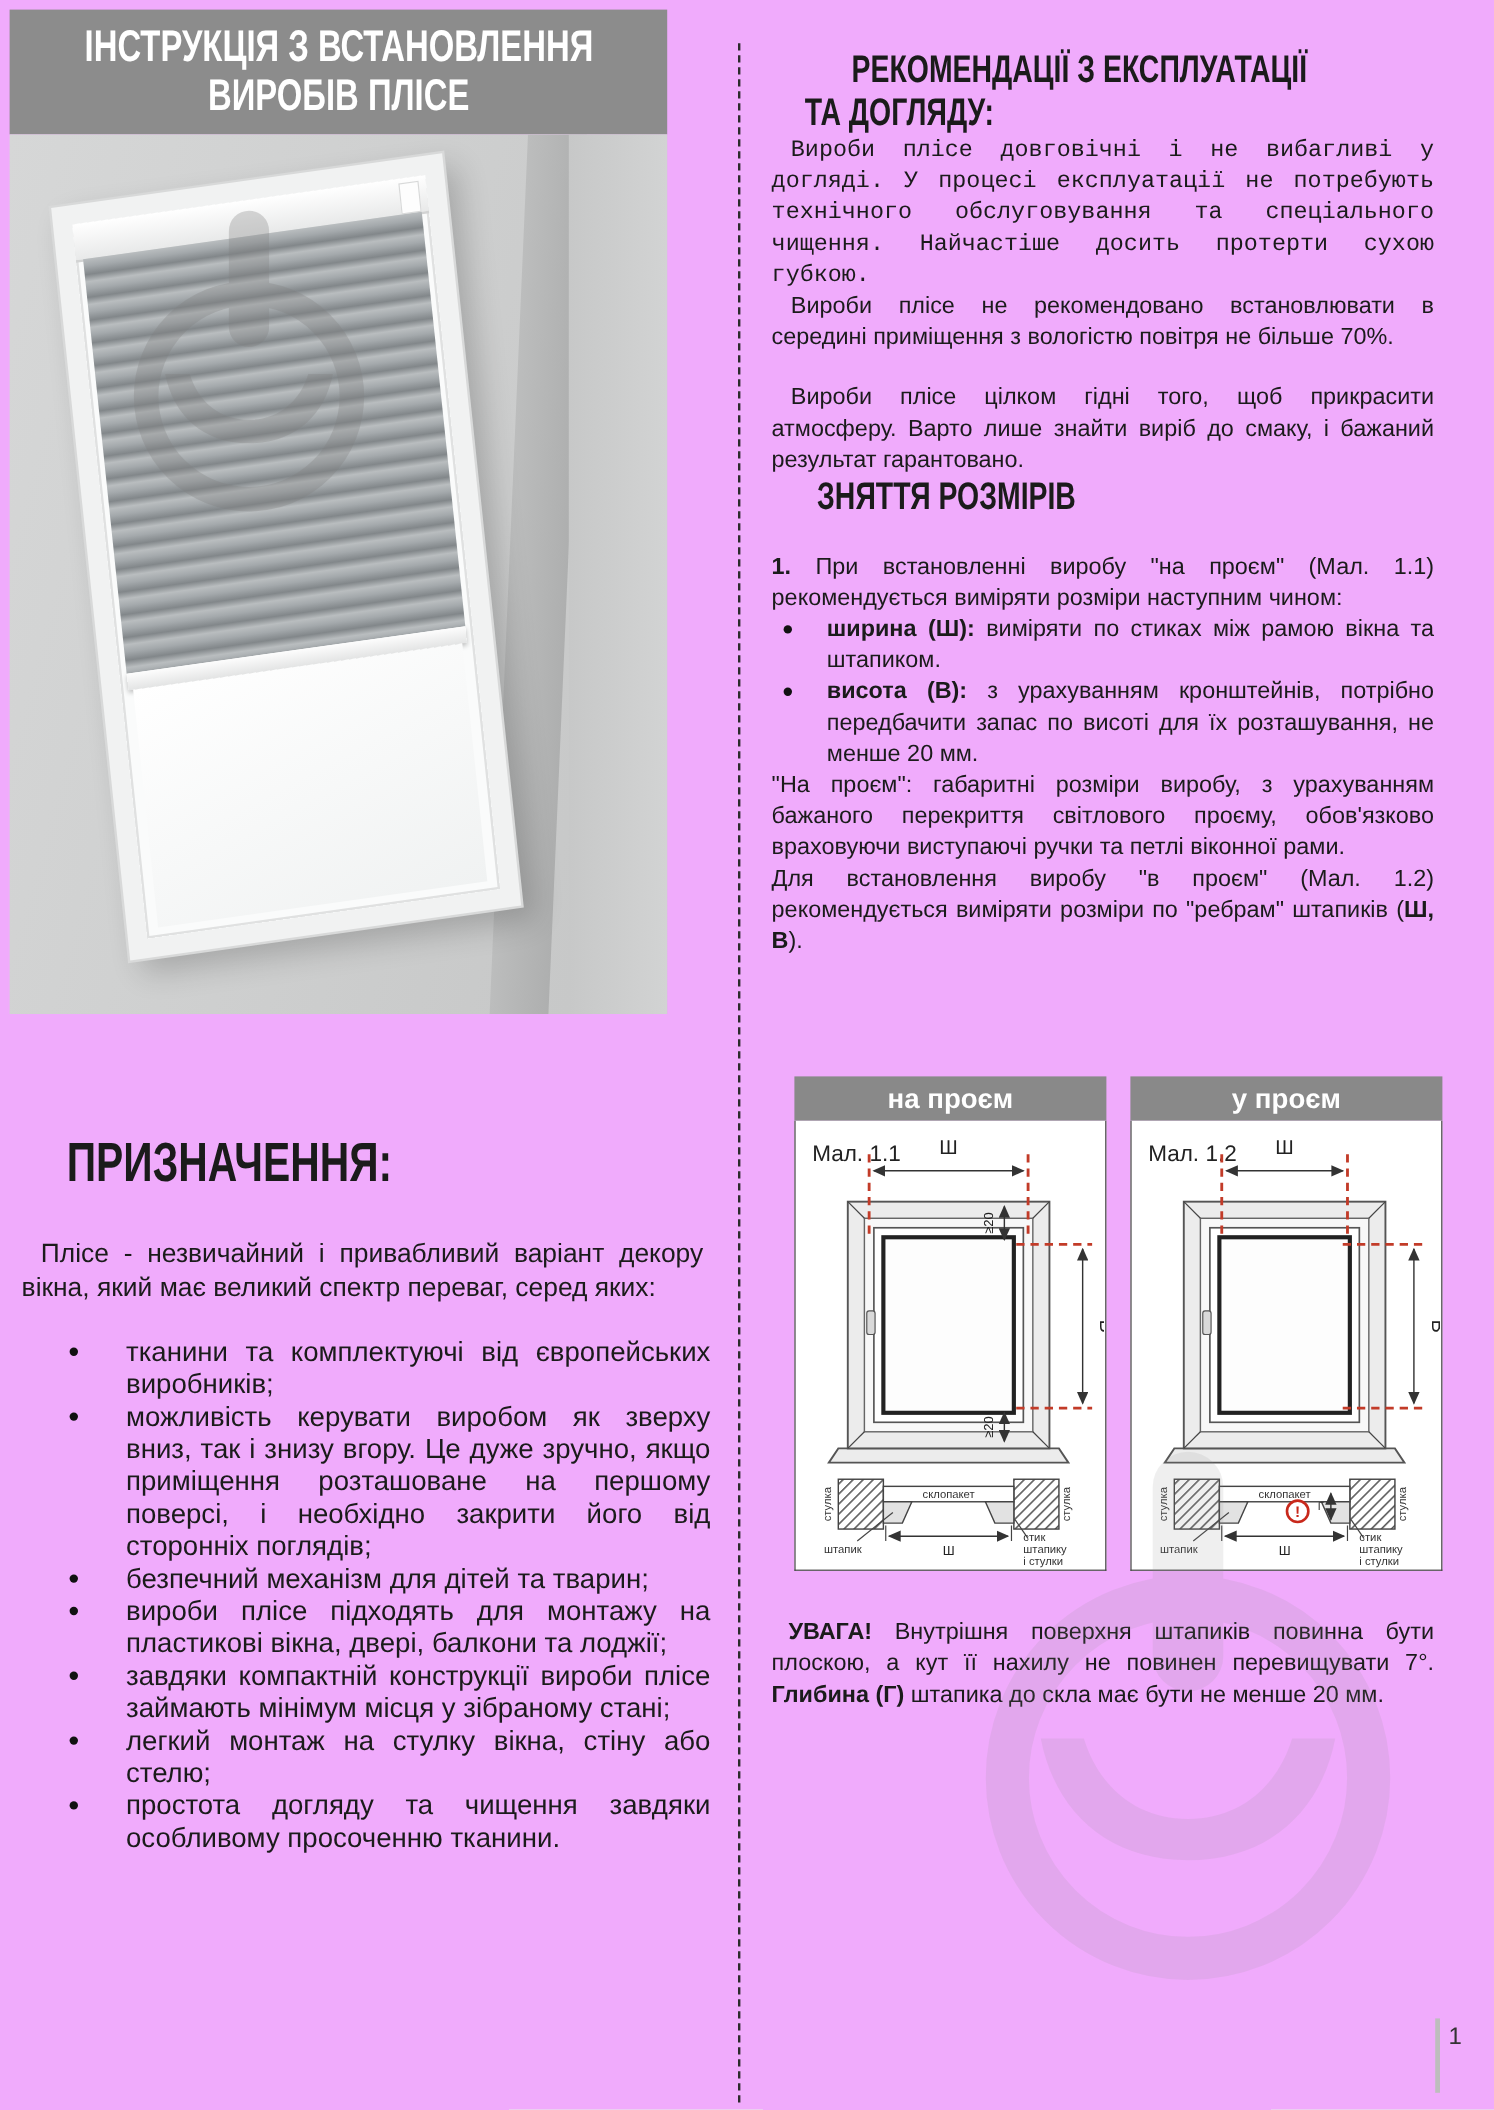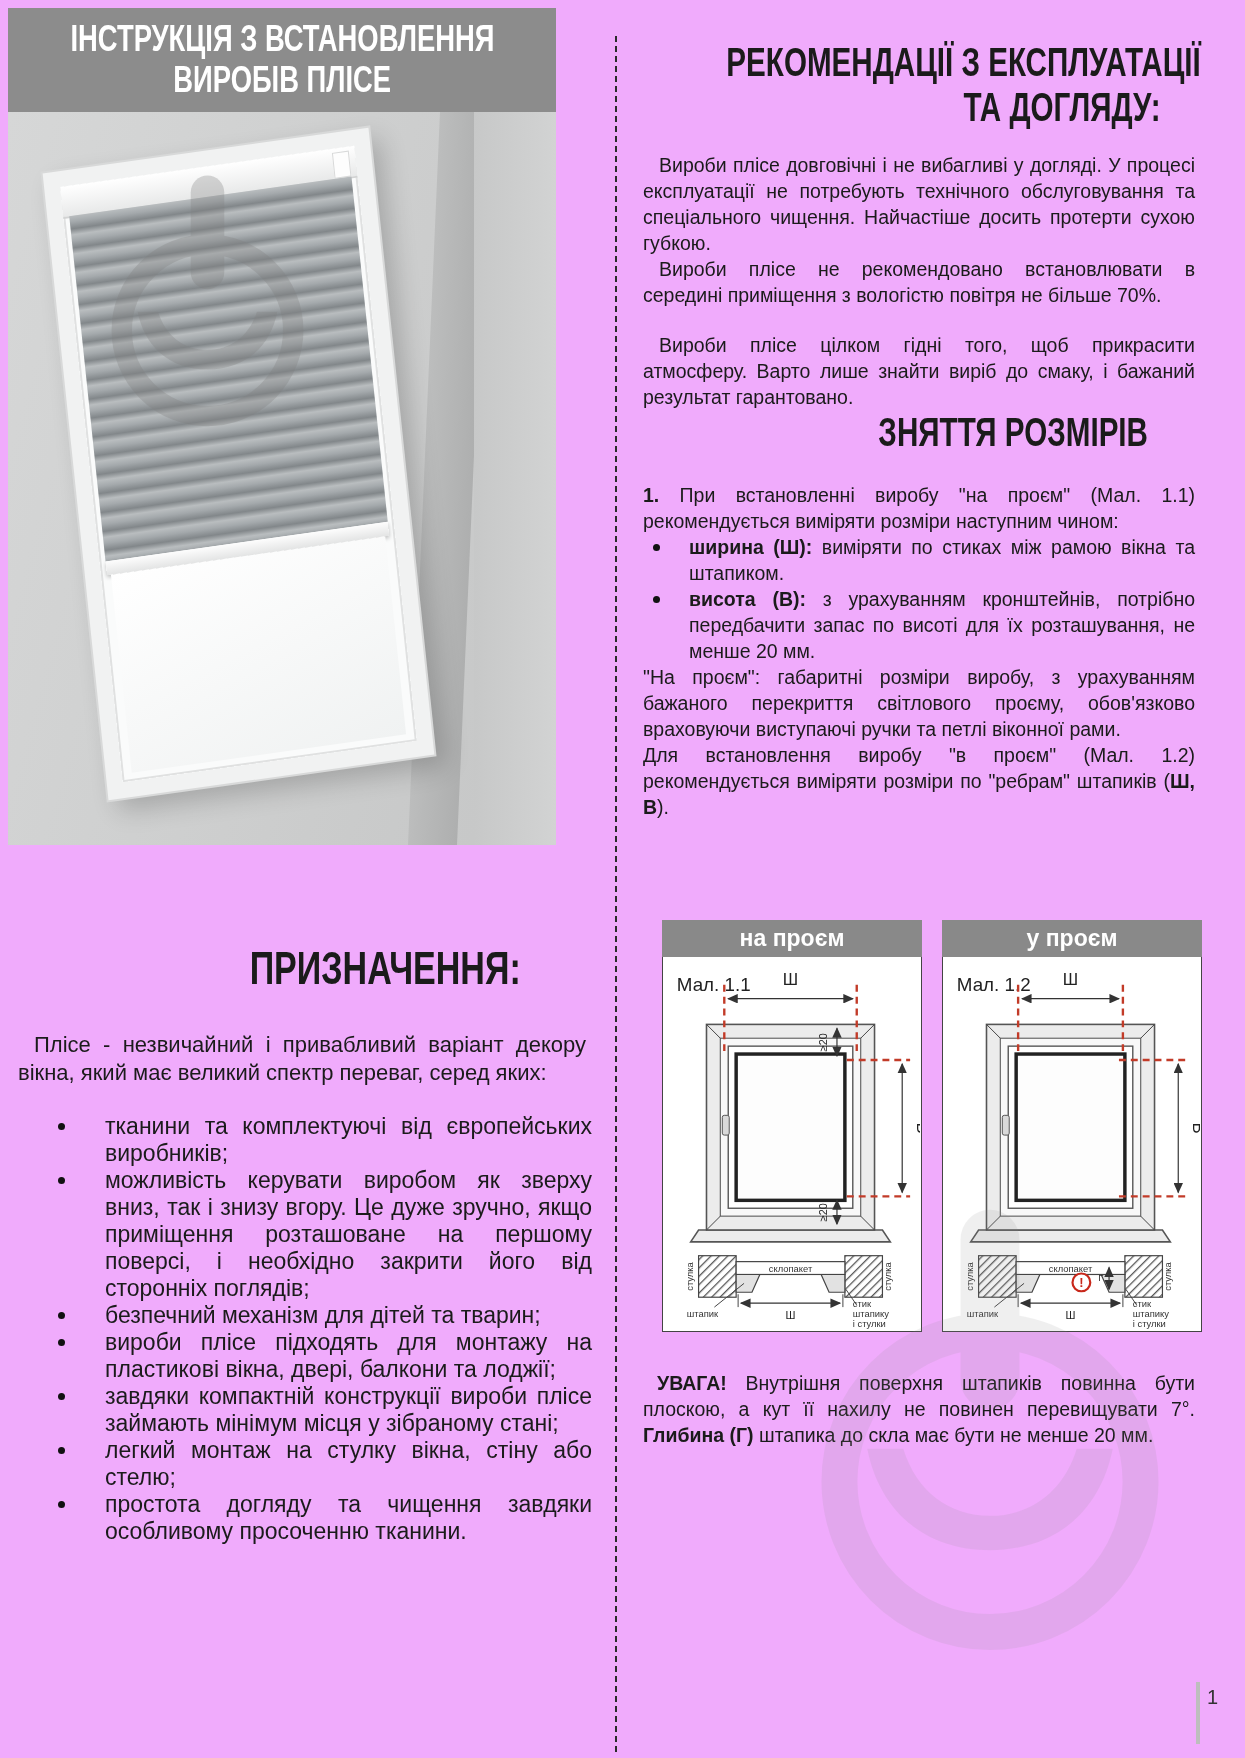--- a/index.html
+++ b/index.html
@@ -28,34 +28,34 @@
   .bracket{position:absolute;right:6px;top:4px;width:15px;height:24px;background:#fdfdfd;border:1px solid #d8d9d9;}
   .blind{position:absolute;left:22px;right:22px;top:46px;height:55%;
          background:repeating-linear-gradient(180deg,#b9bdbf 0px,#a4a9ac 6px,#82878a 13px,#b9bdbf 19px);}
   .blind-rail{position:absolute;left:22px;right:22px;top:calc(46px + 55%);height:14px;
               background:linear-gradient(#fdfdfd,#e3e4e4);box-shadow:0 2px 4px rgba(0,0,0,.25);}
   .handle-tab{position:absolute;left:50%;top:100%;width:44px;height:17px;margin-left:-22px;
               background:linear-gradient(#f6f7f7,#dedfdf);border:1px solid #c9caca;border-top:none;
               border-radius:0 0 5px 5px;}
   .glass-area{position:absolute;left:26px;right:26px;top:calc(46px + 55% + 14px);bottom:24px;
               background:linear-gradient(160deg,#ffffff,#f0f2f2);}
-  .purpose-title{margin-top:96px;width:560px;text-align:right;font-weight:700;font-size:46px;}
+  .purpose-title{margin-top:96px;width:560px;text-align:left;font-weight:700;font-size:46px;}
   .intro{margin:36px 0 0 10px;width:568px;font-size:22px;line-height:28px;
          text-align:justify;text-indent:16px;}
   .plist{list-style:none;margin:26px 0 0 0;padding:0;width:586px;}
   .plist li{position:relative;padding-left:97px;padding-right:2px;font-size:23px;line-height:27px;
             text-align:justify;}
   .plist li::before{content:"";position:absolute;left:50px;top:10px;width:7px;height:7px;
                     border-radius:50%;background:#111;}
   
   .right-col{position:absolute;left:643px;top:40px;width:552px;}
-  .rc-title{text-align:right;font-weight:700;font-size:40px;line-height:1.12;}
+  .rc-title{text-align:left;font-weight:700;font-size:32px;line-height:1.12;}
   .rp{margin:0;font-size:19.5px;line-height:26px;text-align:justify;}
   .indent{text-indent:16px;}
-  .mt22{margin-top:22px;} .mt24{margin-top:24px;} .mt28{margin-top:28px;}
+  .mt22{font-family:Liberation Mono, monospace;} .mt24{margin-top:24px;} .mt28{margin-top:28px;}
   .mt34{}
   .mlist{list-style:none;margin:0;padding:0;}
   .mlist li{position:relative;padding-left:46px;font-size:19.5px;line-height:26px;text-align:justify;}
   .mlist li::before{content:"";position:absolute;left:10px;top:10px;width:7px;height:7px;
                     border-radius:50%;background:#111;}
   .panels{margin:100px 0 0 19px;width:541px;display:flex;gap:20px;}
   .panel{width:260px;}
   .panel-head{height:37px;background:#898989;color:#fff;display:flex;align-items:center;
               justify-content:center;font-weight:700;font-size:23px;}
   .panel-body{border:1.5px solid #444;border-top:none;height:374px;background:#fff;}

